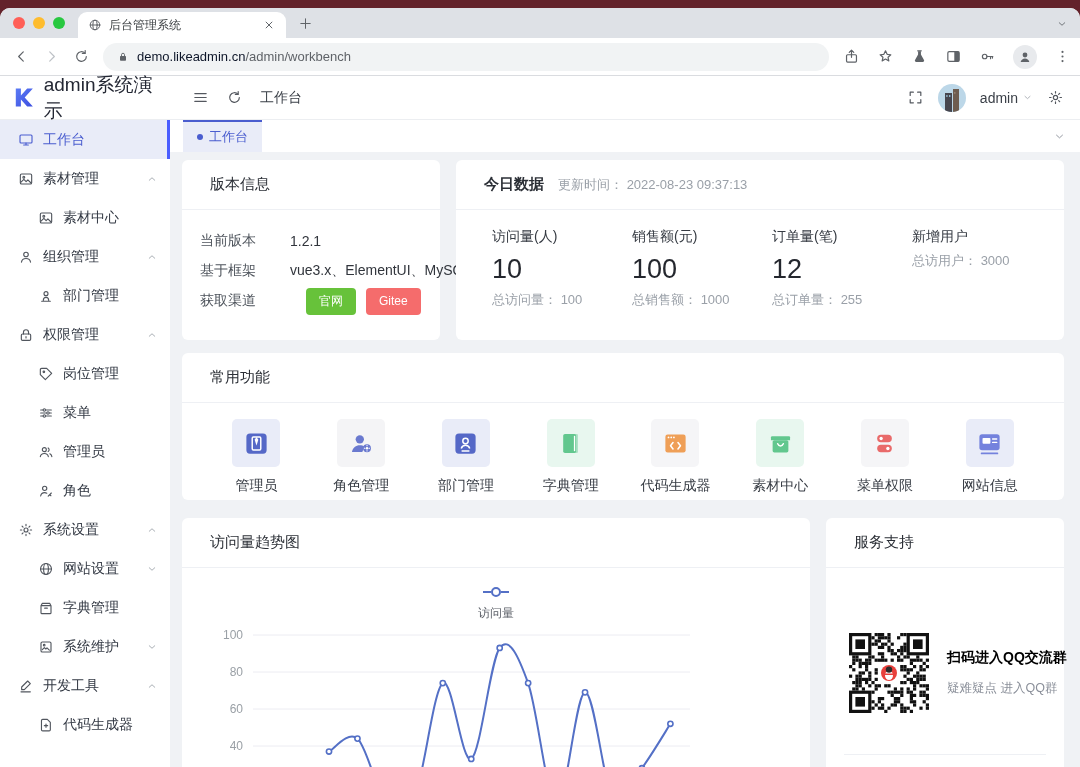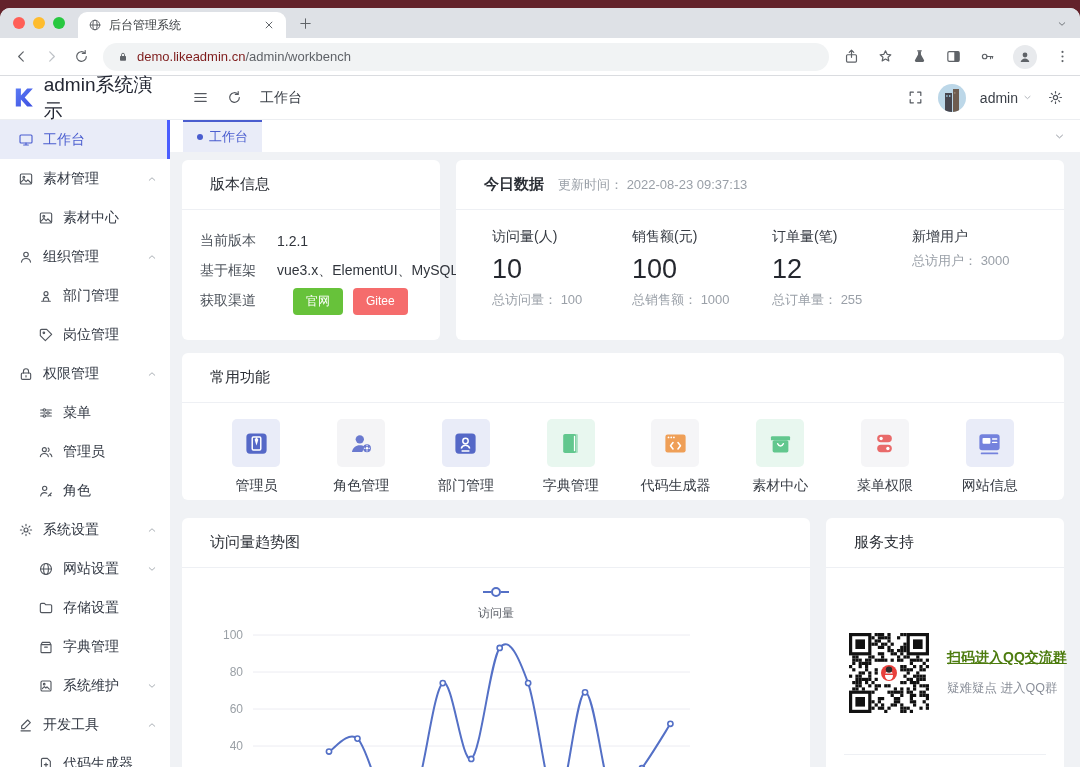--- a/index.html
+++ b/index.html
@@ -22,21 +22,21 @@
 
   
   .toolbar { position:absolute; left:0; top:30px; width:100%; height:38px; background:#fff;
     border-bottom:1px solid #dadce0; display:flex; align-items:center; }
   .nav-ic { width:17px; height:17px; color:#5f6368; margin-left:13px; }
   .nav-ic.disabled { color:#bdc1c6; }
   .omnibox { margin-left:13px; width:726px; height:28px; background:#f1f3f4; border-radius:14px;
     display:flex; align-items:center; padding:0 14px; gap:8px; }
   .omnibox .lock { width:12px; height:12px; color:#5f6368; flex:none; }
   .url { font-size:13px; }
-  .url .domain { color:#7f1d1d; } .url .path { color:#5f6368; }
+  .url .domain { color:#0f172a; } .url .path { color:#5f6368; }
   .tb-right { display:flex; align-items:center; margin-left:14px; gap:17px; }
   .tb-ic { width:17px; height:17px; color:#5f6368; }
   .tb-avatar { width:24px; height:24px; border-radius:50%; background:#e8eaed; color:#5f6368;
     display:flex; align-items:center; justify-content:center; }
   .tb-avatar svg { width:16px; height:16px; }
 
   
   .app-header { position:absolute; left:0; top:68px; width:100%; height:44px; background:#fff;
     border-bottom:1px solid #eceef1; display:flex; align-items:center; }
   .logo-area { width:170px; height:100%; display:flex; align-items:center; padding-left:12px; gap:9px; flex:none; }
@@ -72,21 +72,21 @@
 
   .content { position:absolute; left:0; top:32px; right:0; bottom:-200px; }
   .card { position:absolute; background:#fff; border-radius:6px; }
   .card-head { height:50px; display:flex; align-items:center; padding:0 28px;
     border-bottom:1px solid #eef0f4; font-size:15px; color:#2b2f36; font-weight:500; }
 
   .card-version { left:12px; top:8px; width:258px; height:180px; }
   .ver-rows { padding:16px 18px 0; }
   .ver-row { display:flex; align-items:center; height:30px; font-size:14px; }
   .ver-label { width:66px; color:#4e545c; flex:none; }
-  .ver-value { color:#31353c; margin-left:11px; white-space:nowrap; }
+  .ver-value { color:#31353c; margin-left:24px; white-space:nowrap; }
   .ver-btns { margin-left:16px; display:flex; gap:10px; }
   .mini-btn { border:none; border-radius:4px; color:#fff; font-size:12px; padding:5px 13px; cursor:pointer;
     font-family:inherit; }
 
   .card-today { left:286px; top:8px; width:608px; height:180px; }
   .card-today .card-head { font-weight:700; }
   .upd { font-weight:400; font-size:13px; color:#9aa0a8; margin-left:14px; }
   .stats { display:flex; padding:18px 0 0 24px;justify-content:center; }
   .stat-col { width:140px; }
   .stat-label { font-size:14px; color:#363b43; }
@@ -102,21 +102,21 @@
 
   .card-chart { left:12px; top:366px; width:628px; height:330px; overflow:hidden; }
   .chart-legend { position:absolute; left:0; top:68px; width:100%; display:flex; justify-content:center;
     align-items:center; gap:7px; font-size:12px; color:#5a5e66; cursor:pointer;flex-direction:column; }
   .legend-marker { width:26px; height:12px; }
   .chart-svg { position:absolute; left:0; top:90px; width:628px; height:240px; }
 
   .card-service { left:656px; top:366px; width:238px; height:330px; }
   .svc-body { padding:60px 18px 0; display:flex; align-items:center; gap:13px; }
   .qr { width:90px; height:90px; flex:none; background:#fff; }
-  .svc-title { font-size:14px; color:#4d7c0f; font-weight:700; white-space:nowrap;text-decoration:underline; }
+  .svc-title { font-size:14px; color:#000000; font-weight:700; white-space:nowrap; }
   .svc-desc { font-size:12.5px; color:#8b909a; margin-top:13px; white-space:nowrap; }
   .svc-divider { position:absolute; left:18px; right:18px; top:236px; height:1px; background:#eef0f4; }
 
   svg { display:block; width:100%; height:100%; }
 </style>
 </head>
 <body>
 
 <div class="window">
 
@@ -339,43 +339,43 @@
         <div class="side-item child">
     <span class="si-icon">
             <svg viewBox="0 0 24 24" fill="none" stroke="currentColor" stroke-width="1.7" stroke-linecap="round" stroke-linejoin="round">
               <circle cx="12" cy="8.5" r="3"></circle>
               <path d="M8 18.5c0-2.8 1.8-4.5 4-4.5s4 1.7 4 4.5M5.5 19.8h13"></path>
             </svg>
           </span>
     <span class="si-label">部门管理</span>
     <span class="si-arrow"></span>
   </div>
+        <div class="side-item">
+    <span class="si-icon">
+            <svg viewBox="0 0 24 24" fill="none" stroke="currentColor" stroke-width="1.7" stroke-linecap="round" stroke-linejoin="round">
+              <rect x="5" y="10.5" width="14" height="9.5" rx="1.8"></rect>
+              <path d="M8.2 10.5V8a3.8 3.8 0 017.6 0v2.5M12 14.5v2"></path>
+            </svg>
+          </span>
+    <span class="si-label">权限管理</span>
+    <span class="si-arrow">
+            <svg viewBox="0 0 24 24" fill="none" stroke="currentColor" stroke-width="1.7" stroke-linecap="round" stroke-linejoin="round">
+              <path d="M6.5 14.5l5.5-5 5.5 5"></path>
+            </svg>
+          </span>
+  </div>
         <div class="side-item child">
     <span class="si-icon">
             <svg viewBox="0 0 24 24" fill="none" stroke="currentColor" stroke-width="1.7" stroke-linecap="round" stroke-linejoin="round">
               <path d="M13 3.5l7.5 7.5-9.5 9.5-7.5-7.5V5.5a2 2 0 012-2h7.5z"></path>
               <circle cx="8.8" cy="8.8" r="1.2"></circle>
             </svg>
           </span>
     <span class="si-label">岗位管理</span>
     <span class="si-arrow"></span>
-  </div>
-        <div class="side-item">
-    <span class="si-icon">
-            <svg viewBox="0 0 24 24" fill="none" stroke="currentColor" stroke-width="1.7" stroke-linecap="round" stroke-linejoin="round">
-              <rect x="5" y="10.5" width="14" height="9.5" rx="1.8"></rect>
-              <path d="M8.2 10.5V8a3.8 3.8 0 017.6 0v2.5M12 14.5v2"></path>
-            </svg>
-          </span>
-    <span class="si-label">权限管理</span>
-    <span class="si-arrow">
-            <svg viewBox="0 0 24 24" fill="none" stroke="currentColor" stroke-width="1.7" stroke-linecap="round" stroke-linejoin="round">
-              <path d="M6.5 14.5l5.5-5 5.5 5"></path>
-            </svg>
-          </span>
   </div>
         <div class="side-item child">
     <span class="si-icon">
             <svg viewBox="0 0 24 24" fill="none" stroke="currentColor" stroke-width="1.7" stroke-linecap="round" stroke-linejoin="round">
               <path d="M4 7.5h16M4 12h16M4 16.5h16"></path>
               <circle cx="9.5" cy="7.5" r="1.8" fill="#fff"></circle>
               <circle cx="15" cy="12" r="1.8" fill="#fff"></circle>
               <circle cx="9.5" cy="16.5" r="1.8" fill="#fff"></circle>
             </svg>
           </span>
@@ -423,29 +423,20 @@
               <ellipse cx="12" cy="12" rx="3.6" ry="8.2"></ellipse>
               <path d="M3.8 12h16.4"></path>
             </svg>
           </span>
     <span class="si-label">网站设置</span>
     <span class="si-arrow">
             <svg viewBox="0 0 24 24" fill="none" stroke="currentColor" stroke-width="1.7" stroke-linecap="round" stroke-linejoin="round">
               <path d="M6.5 9.5l5.5 5 5.5-5"></path>
             </svg>
           </span>
-  </div>
-        <div class="side-item child">
-    <span class="si-icon">
-            <svg viewBox="0 0 24 24" fill="none" stroke="currentColor" stroke-width="1.7" stroke-linecap="round" stroke-linejoin="round">
-              <path d="M3.5 7a2 2 0 012-2h4.2l2 2.2h7.3A1.5 1.5 0 0120.5 8.7V17a2 2 0 01-2 2h-13a2 2 0 01-2-2V7z"></path>
-            </svg>
-          </span>
-    <span class="si-label">存储设置</span>
-    <span class="si-arrow"></span>
   </div>
         <div class="side-item child">
     <span class="si-icon">
             <svg viewBox="0 0 24 24" fill="none" stroke="currentColor" stroke-width="1.7" stroke-linecap="round" stroke-linejoin="round">
               <path d="M4.5 8.5h15V19a1.5 1.5 0 01-1.5 1.5H6A1.5 1.5 0 014.5 19V8.5zM4.5 8.5L6.5 5h11l2 3.5M10 12.2h4"></path>
             </svg>
           </span>
     <span class="si-label">字典管理</span>
     <span class="si-arrow"></span>
   </div>

